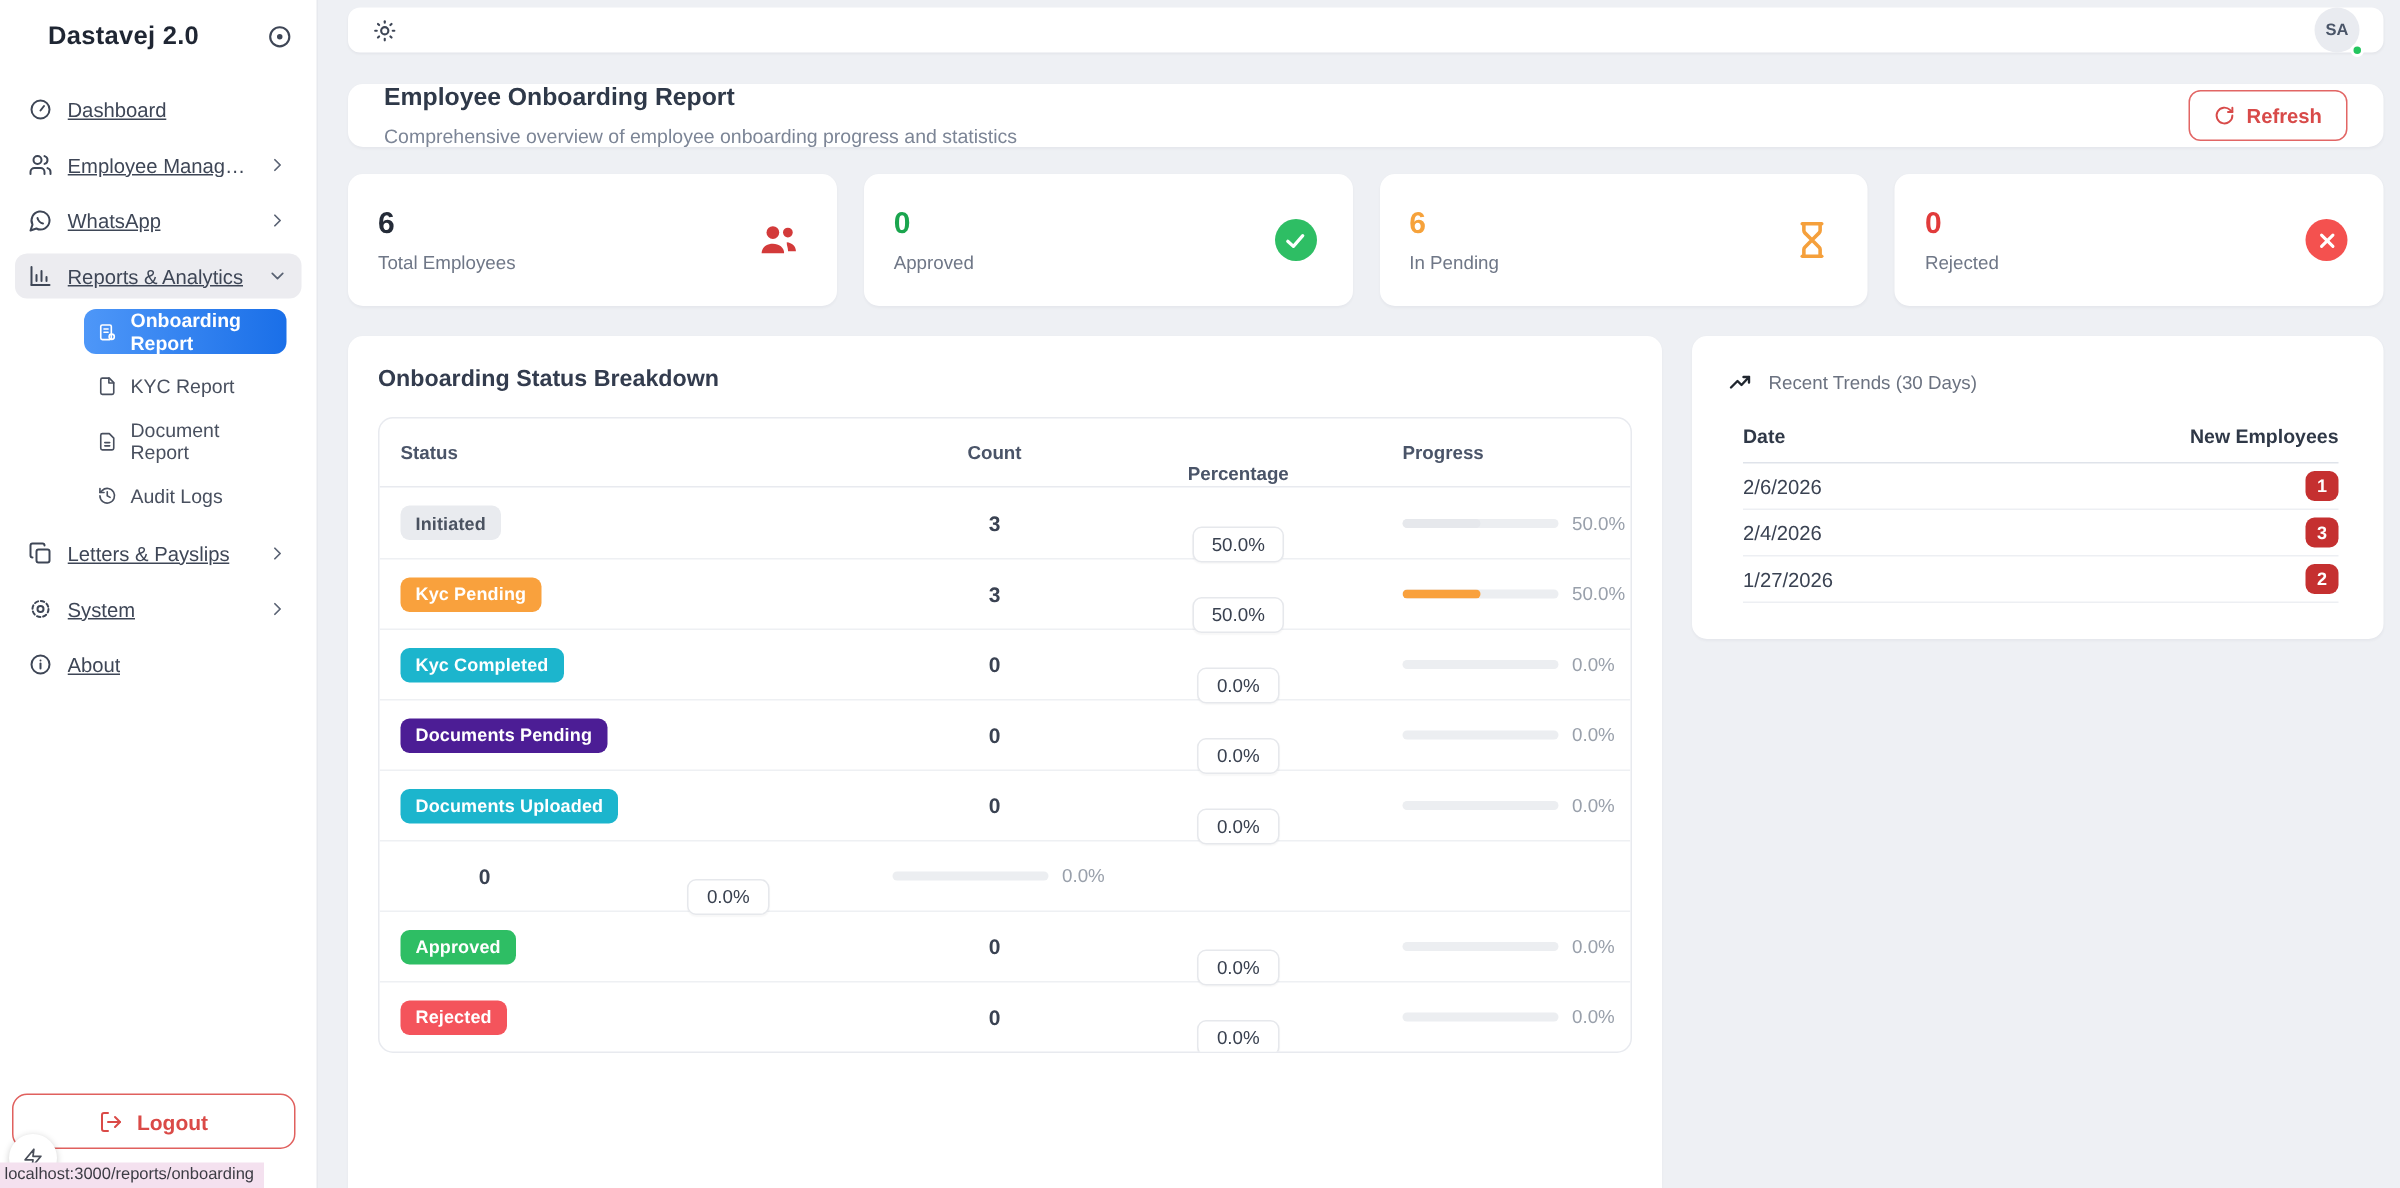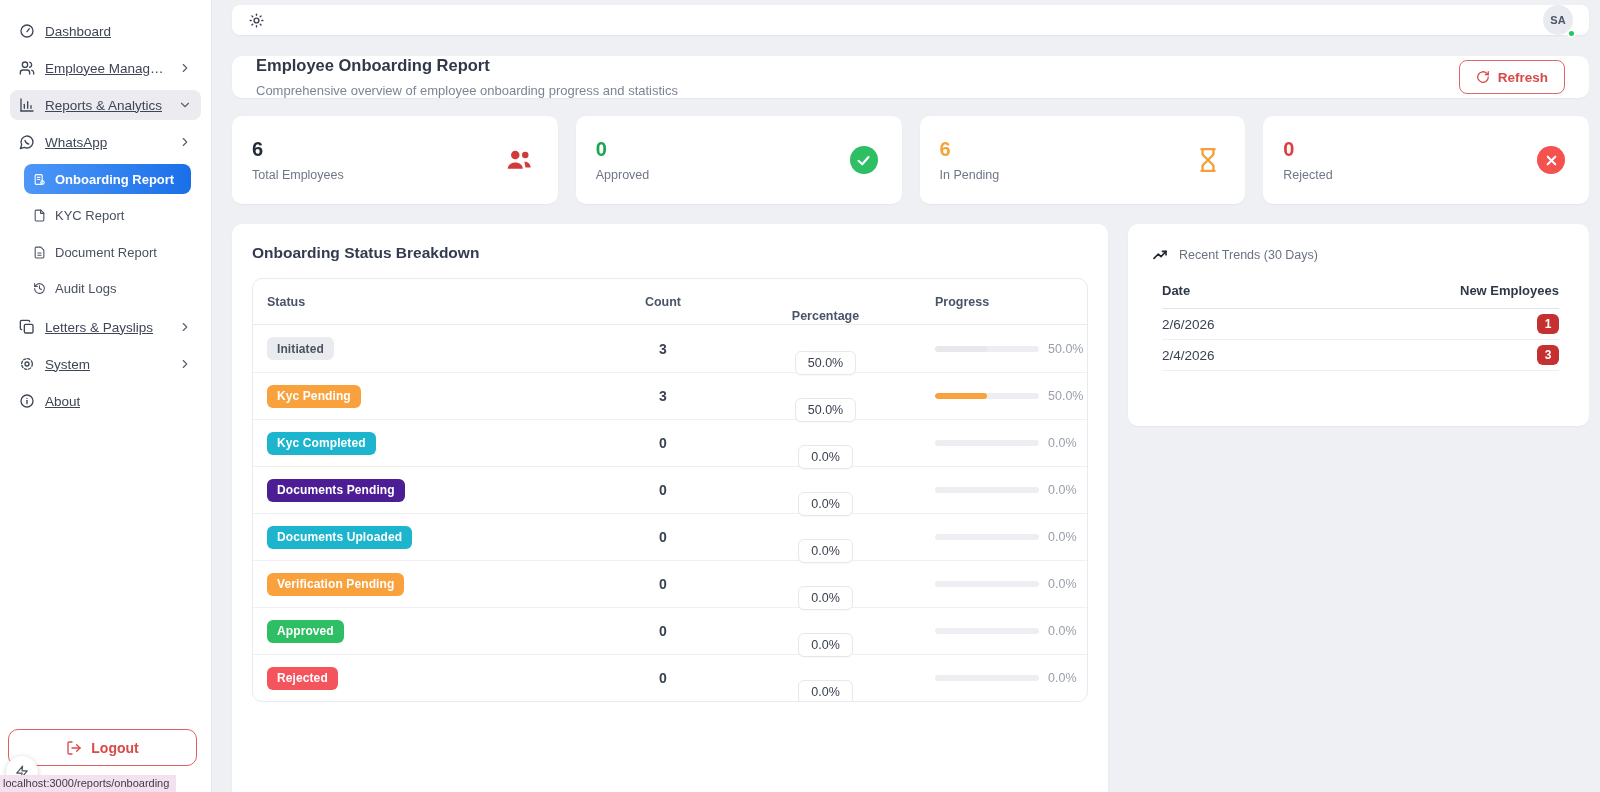--- a/index.html
+++ b/index.html
@@ -26,21 +26,21 @@
     color: #3e4656; font-size: 13.5px; cursor: pointer; white-space: nowrap; text-decoration: underline;
   }
   .nav-item .label { overflow: hidden; text-overflow: ellipsis; }
   .nav-item.expanded { background: #ececf0; }
   .chev { margin-left: auto; display: flex; color: #596273; }
   .icon { display: inline-flex; flex-shrink: 0; }
   .subnav { padding: 0 10px 2px 14px; }
   .subnav-item {
     display: flex; align-items: center; gap: 9px; height: 30px;
     padding: 0 9px; margin-bottom: 6.5px; border-radius: 8px;
-    color: #49505f; font-size: 13px; cursor: pointer;
+    color: #49505f; font-size: 13px; cursor: pointer; margin-left: 32px;
   }
   .subnav-item.active {
     background: linear-gradient(90deg, #4e97f8, #1a6fe8);
     color: #fff; font-weight: 700;
   }
   .logout-btn {
     position: absolute; left: 8px; right: 14px; bottom: 26px; height: 37px;
     border: 1.5px solid #e0605e; border-radius: 10px; background: #fff;
     color: #da4a47; font-size: 14px; font-weight: 700;
     display: flex; align-items: center; justify-content: center; gap: 9px;
@@ -151,20 +151,29 @@
     color: #fff; font-size: 12px; font-weight: 700;
     display: flex; align-items: center; justify-content: center;
   }
 </style>
 </head>
 <body>
 
 <div class="app">
 
   <aside class="sidebar">
+    <div class="brand">
+      <span class="brand-title">Dastavej 2.0</span>
+      <span class="brand-toggle">
+        <svg width="17" height="17" viewBox="0 0 24 24" fill="none" stroke="currentColor" stroke-width="2">
+            <circle cx="12" cy="12" r="9"></circle>
+            <circle cx="12" cy="12" r="1.6" fill="currentColor"></circle>
+          </svg>
+      </span>
+    </div>
 
     <nav class="nav">
       <div class="nav-item">
         <span class="icon">
           <svg width="16" height="16" viewBox="0 0 24 24" fill="none" stroke="currentColor" stroke-width="2" stroke-linecap="round">
               <circle cx="12" cy="12" r="9"></circle>
               <path d="m12 13 3.5-4.5"></path>
             </svg>
         </span>
         <span class="label">Dashboard</span>
@@ -173,20 +182,35 @@
       <div class="nav-item">
         <span class="icon">
           <svg width="16" height="16" viewBox="0 0 24 24" fill="none" stroke="currentColor" stroke-width="2" stroke-linecap="round">
               <path d="M16 21v-2a4 4 0 0 0-4-4H6a4 4 0 0 0-4 4v2"></path>
               <circle cx="9" cy="7" r="4"></circle>
               <path d="M22 21v-2a4 4 0 0 0-3-3.87"></path>
               <path d="M16 3.13a4 4 0 0 1 0 7.75"></path>
             </svg>
         </span>
         <span class="label">Employee Managem...</span>
+        <span class="chev">
+          <svg width="14" height="14" viewBox="0 0 24 24" fill="none" stroke="currentColor" stroke-width="2" stroke-linecap="round" stroke-linejoin="round">
+              <polyline points="9 18 15 12 9 6"></polyline>
+            </svg>
+        </span>
+      </div>
+
+      <div class="nav-item">
+        <span class="icon">
+          <svg width="16" height="16" viewBox="0 0 24 24" fill="none" stroke="currentColor" stroke-width="2" stroke-linecap="round" stroke-linejoin="round">
+              <path d="M7.9 20A9 9 0 1 0 4 16.1L2 22z"></path>
+              <path d="M9 9.5c.5 2.5 3 5 5.5 5.5"></path>
+            </svg>
+        </span>
+        <span class="label">WhatsApp</span>
         <span class="chev">
           <svg width="14" height="14" viewBox="0 0 24 24" fill="none" stroke="currentColor" stroke-width="2" stroke-linecap="round" stroke-linejoin="round">
               <polyline points="9 18 15 12 9 6"></polyline>
             </svg>
         </span>
       </div>
 
       <div class="nav-item expanded">
         <span class="icon">
           <svg width="16" height="16" viewBox="0 0 24 24" fill="none" stroke="currentColor" stroke-width="2" stroke-linecap="round">
@@ -194,35 +218,20 @@
               <path d="M3 21h18"></path>
               <path d="M8 17v-6"></path>
               <path d="M13 17V7"></path>
               <path d="M18 17v-4"></path>
             </svg>
         </span>
         <span class="label">Reports &amp; Analytics</span>
         <span class="chev">
           <svg width="14" height="14" viewBox="0 0 24 24" fill="none" stroke="currentColor" stroke-width="2" stroke-linecap="round" stroke-linejoin="round">
               <polyline points="6 9 12 15 18 9"></polyline>
-            </svg>
-        </span>
-      </div>
-
-      <div class="nav-item">
-        <span class="icon">
-          <svg width="16" height="16" viewBox="0 0 24 24" fill="none" stroke="currentColor" stroke-width="2" stroke-linecap="round" stroke-linejoin="round">
-              <path d="M7.9 20A9 9 0 1 0 4 16.1L2 22z"></path>
-              <path d="M9 9.5c.5 2.5 3 5 5.5 5.5"></path>
-            </svg>
-        </span>
-        <span class="label">WhatsApp</span>
-        <span class="chev">
-          <svg width="14" height="14" viewBox="0 0 24 24" fill="none" stroke="currentColor" stroke-width="2" stroke-linecap="round" stroke-linejoin="round">
-              <polyline points="9 18 15 12 9 6"></polyline>
             </svg>
         </span>
       </div>
 
       <div class="subnav">
         <div class="subnav-item active">
           <span class="icon">
             <svg width="13" height="13" viewBox="0 0 24 24" fill="none" stroke="currentColor" stroke-width="2" stroke-linecap="round">
                 <rect x="4" y="3" width="13" height="18" rx="2"></rect>
                 <path d="M8 8h5"></path>
@@ -488,21 +497,20 @@
             <div class="col-pct"><span class="pct-pill">0.0%</span></div>
             <div class="col-prog">
               <span class="track">
                   <span class="fill" style="display: block; width: 0%; background-color: rgb(28, 181, 205);"></span>
                 </span>
               <span class="prog-label">0.0%</span>
             </div>
           </div>
 
           <div class="trow">
-            <div class="col-status"><span class="status-badge" style="background-color: rgb(249, 161, 61); color: rgb(255, 255, 255);">Verification Pending</span></div>
             <div class="col-count count-val">0</div>
             <div class="col-pct"><span class="pct-pill">0.0%</span></div>
             <div class="col-prog">
               <span class="track">
                   <span class="fill" style="display: block; width: 0%; background-color: rgb(249, 161, 61);"></span>
                 </span>
               <span class="prog-label">0.0%</span>
             </div>
           </div>
 
@@ -548,18 +556,22 @@
             <span>New Employees</span>
           </div>
           <div class="t-row">
             <span>2/6/2026</span>
             <span class="t-badge" style="background-color: rgb(197, 48, 48);">1</span>
           </div>
           <div class="t-row">
             <span>2/4/2026</span>
             <span class="t-badge" style="background-color: rgb(197, 48, 48);">3</span>
           </div>
+          <div class="t-row">
+            <span>1/27/2026</span>
+            <span class="t-badge" style="background-color: rgb(197, 48, 48);">2</span>
+          </div>
         </div>
       </section>
 
     </div>
   </main>
 </div>
 
 </body></html>

